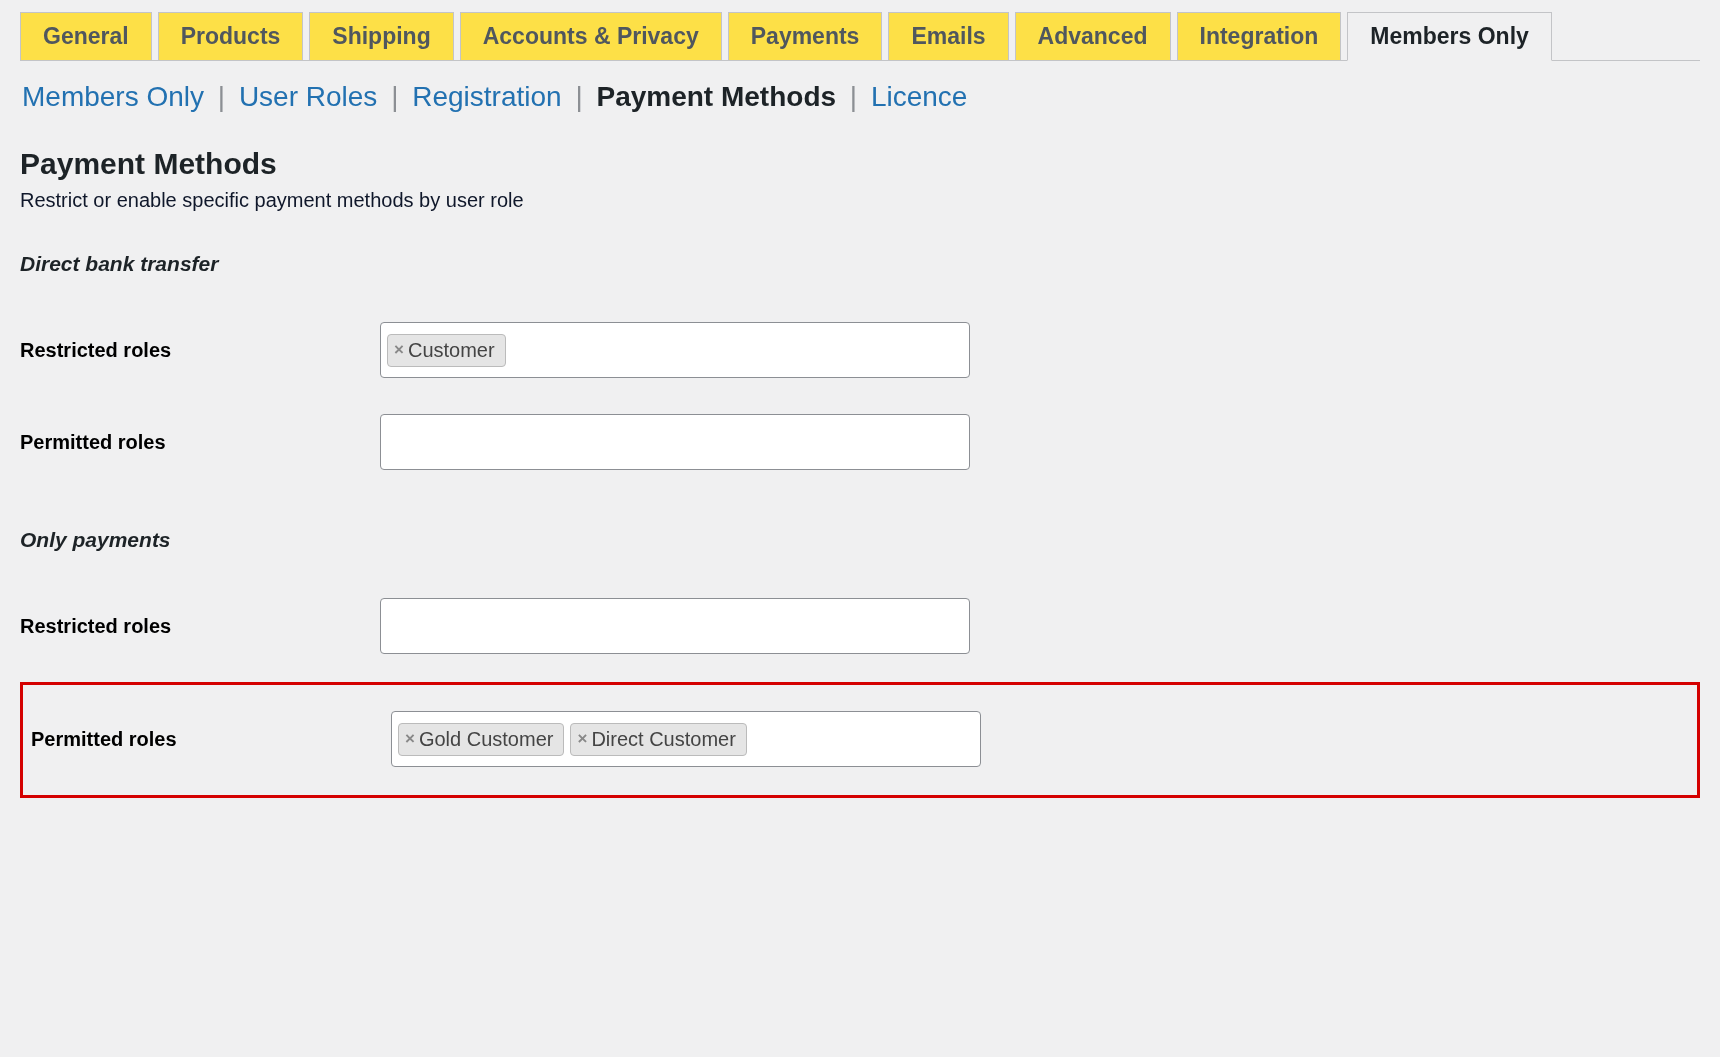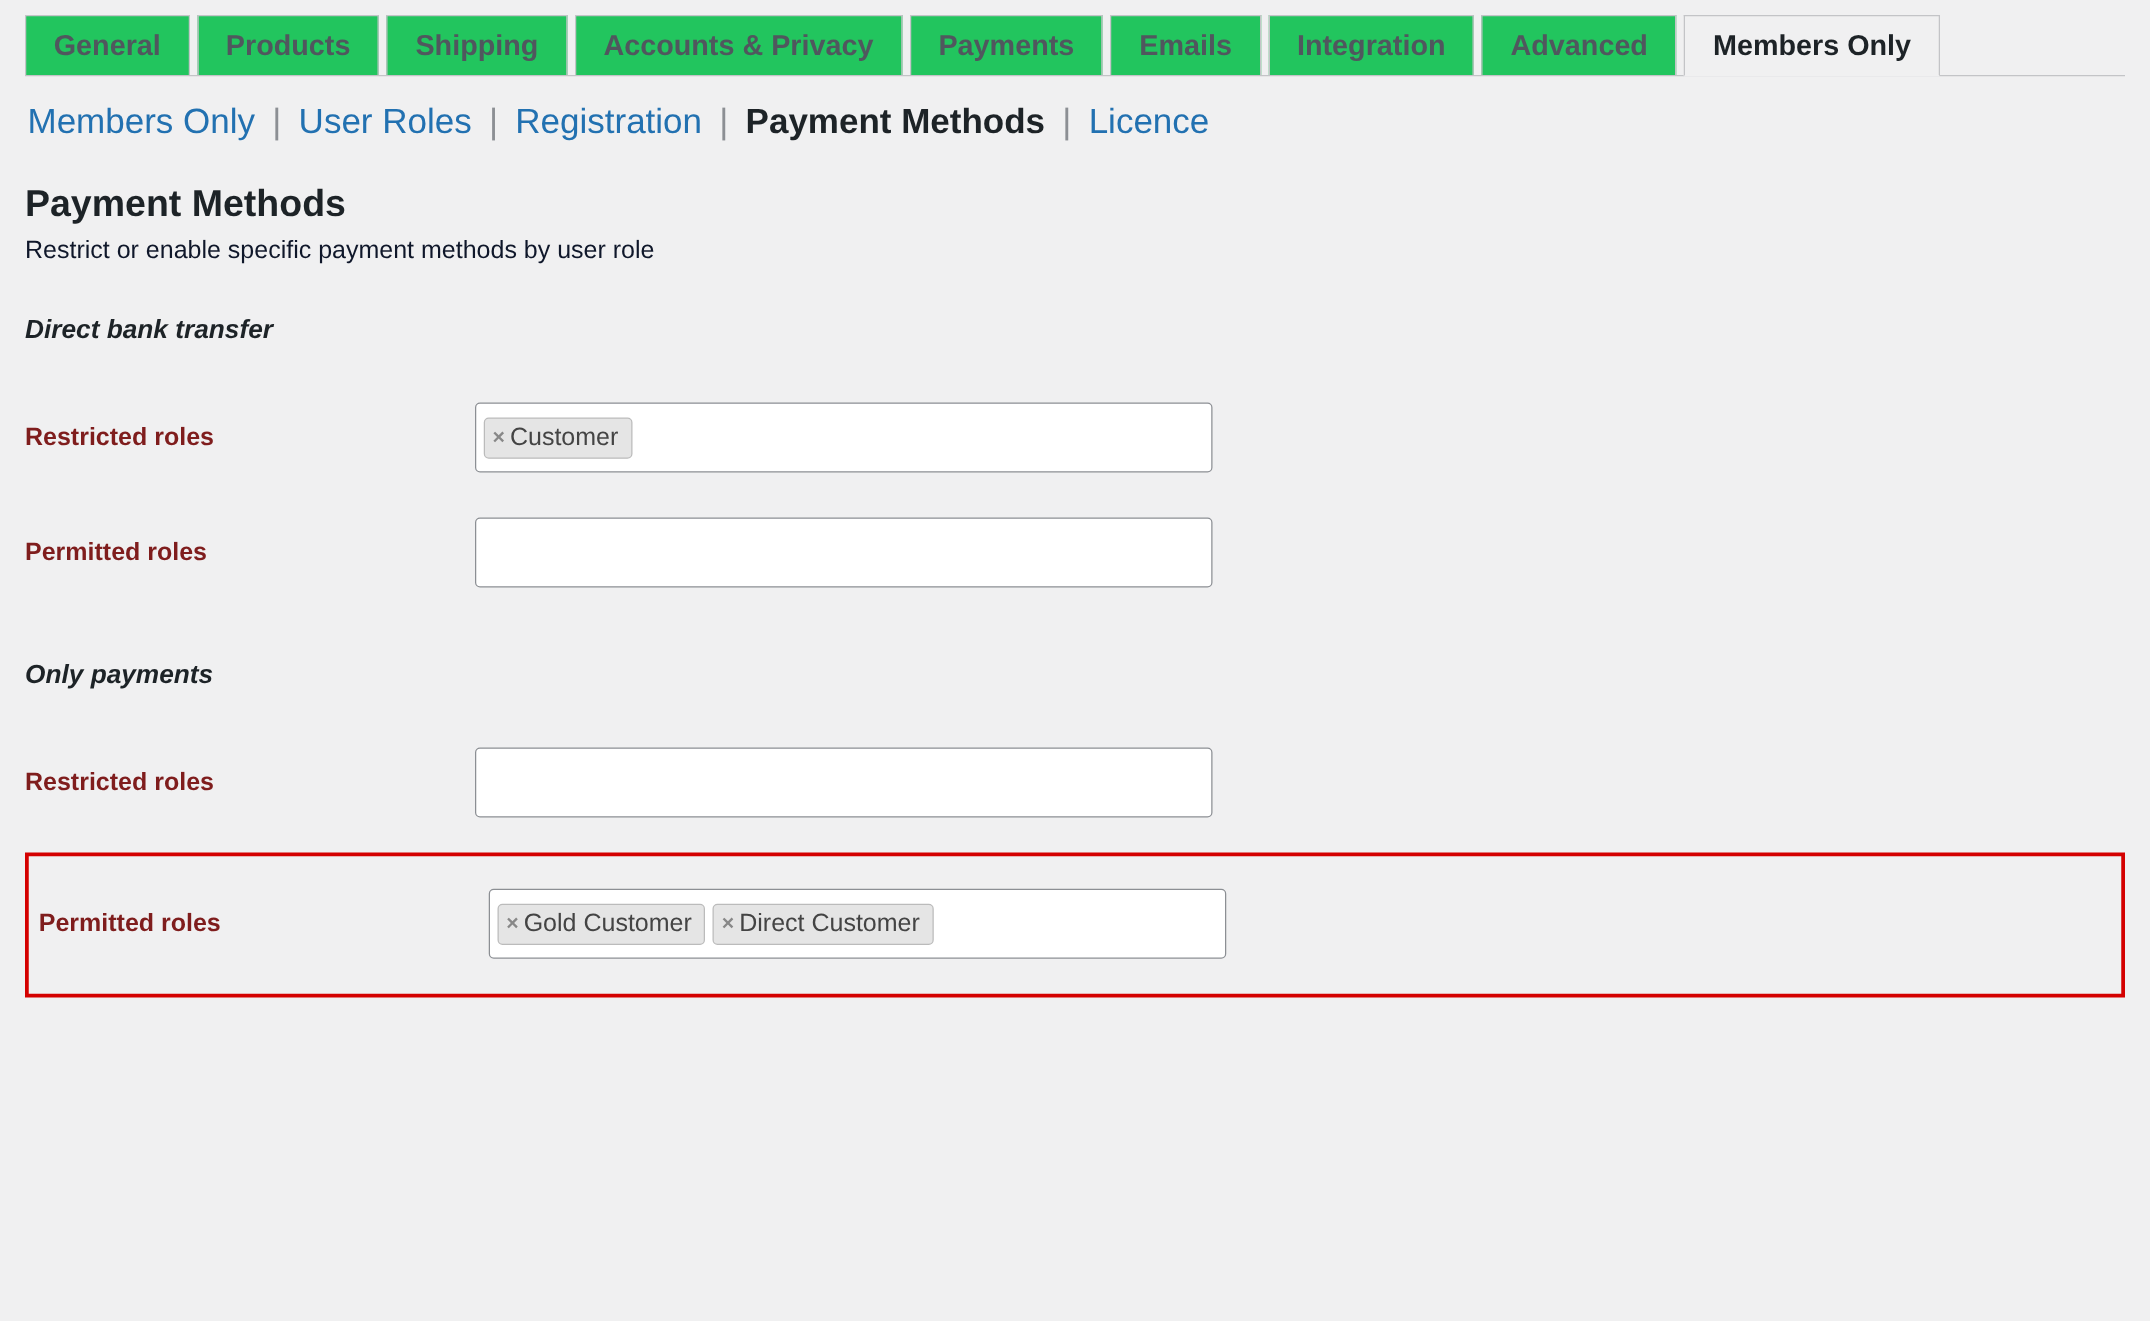--- a/index.html
+++ b/index.html
@@ -16,21 +16,21 @@
   }
   
   .nav-tabs {
     display: flex;
     align-items: flex-end;
     border-bottom: 1px solid #c3c4c7;
     gap: 6px;
     margin-top: 12px;
   }
   .nav-tab {
-    background: #22c55e;
+    background: #fde047;
     color: #50575e;
     border: 1px solid #c3c4c7;
     border-bottom: none;
     padding: 10px 22px;
     font-size: 23px;
     font-weight: 600;
     cursor: pointer;
     white-space: nowrap;
   }
   .nav-tab.active {
@@ -77,21 +77,21 @@
   .form-row {
     display: flex;
     align-items: center;
     padding: 18px 0;
     min-height: 70px;
   }
   .form-row .row-label {
     width: 360px;
     font-size: 20px;
     font-weight: 700;
-    color: #7f1d1d;
+    color: #000000;
     flex-shrink: 0;
   }
   
   .tagbox {
     width: 590px;
     min-height: 56px;
     border: 1px solid #8c8f94;
     border-radius: 4px;
     background: #fff;
     display: flex;
@@ -133,22 +133,22 @@
 
 <div class="page">
 
   <div class="nav-tabs">
     <div class="nav-tab">General</div>
     <div class="nav-tab">Products</div>
     <div class="nav-tab">Shipping</div>
     <div class="nav-tab">Accounts &amp; Privacy</div>
     <div class="nav-tab">Payments</div>
     <div class="nav-tab">Emails</div>
+    <div class="nav-tab">Advanced</div>
     <div class="nav-tab">Integration</div>
-    <div class="nav-tab">Advanced</div>
     <div class="nav-tab active">Members Only</div>
   </div>
 
   <div class="subsub">
     <a href="#">Members Only</a>
     <span class="sep">|</span>
     <a href="#">User Roles</a>
     <span class="sep">|</span>
     <a href="#">Registration</a>
     <span class="sep">|</span>

